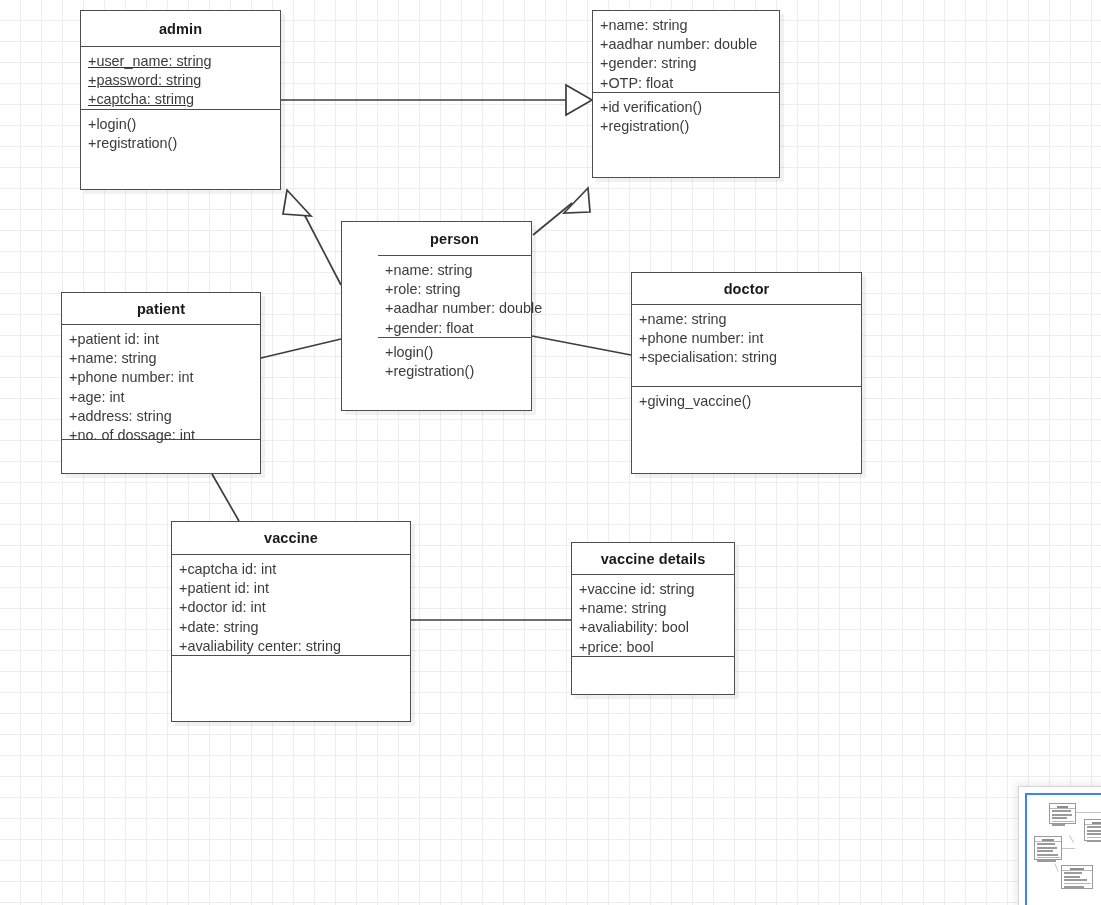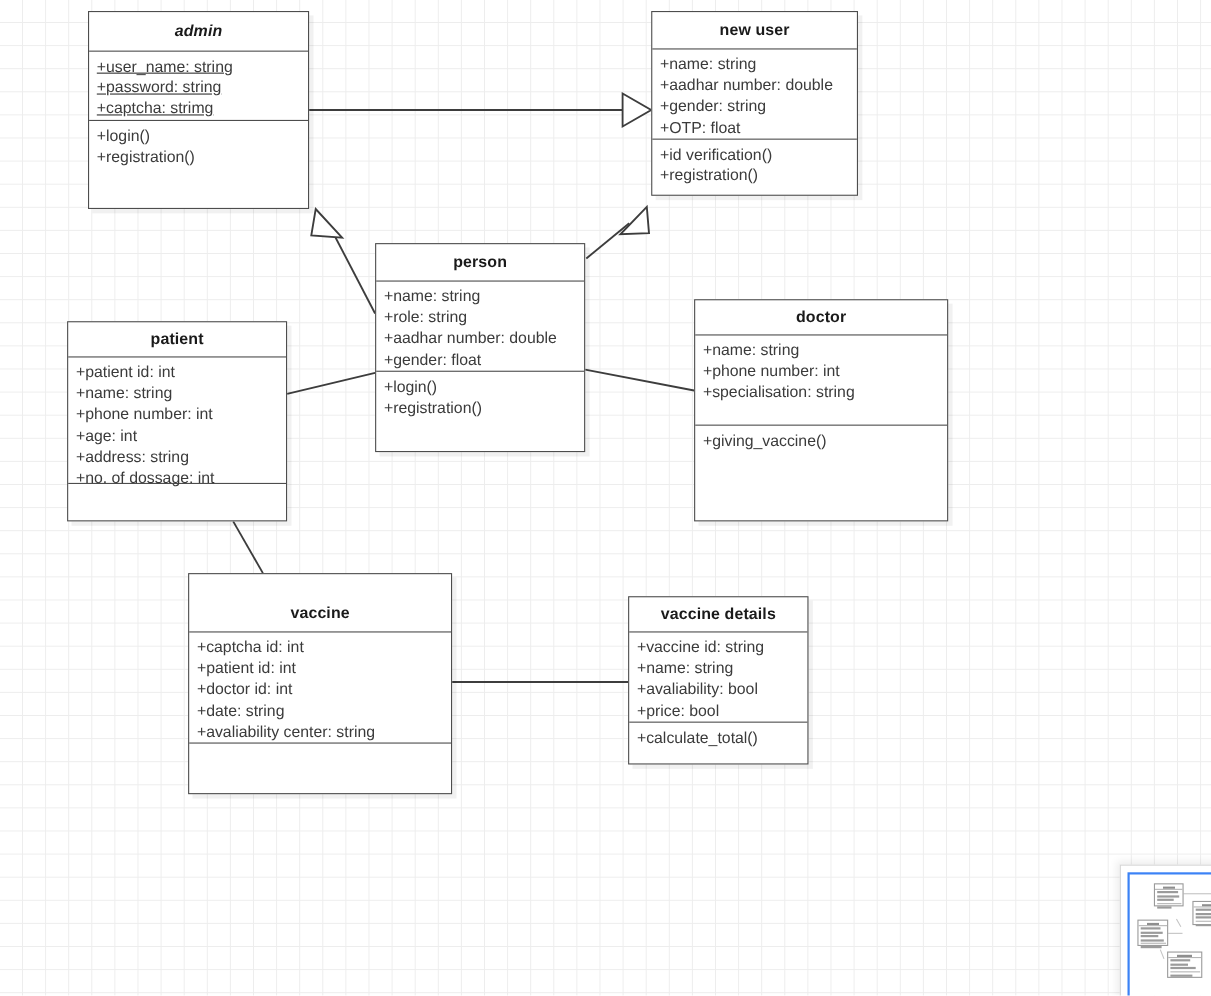--- a/index.html
+++ b/index.html
@@ -151,47 +151,46 @@
     <line x1="261" y1="358" x2="341" y2="339" stroke="#3d3d3d" stroke-width="1.7"></line>
 
     <line x1="532" y1="336" x2="631" y2="355" stroke="#3d3d3d" stroke-width="1.7"></line>
 
     <line x1="212" y1="474" x2="239" y2="521" stroke="#3d3d3d" stroke-width="1.7"></line>
 
     <line x1="411" y1="620" x2="571" y2="620" stroke="#3d3d3d" stroke-width="1.7"></line>
   </svg>
 
   <div class="umlclass" id="cls-admin" style="left: 80px; top: 10px; width: 201px; height: 180px;">
-    <div class="uml-title" style="height: 36px; font-style: italic;">admin</div>
+    <div class="uml-title" style="height: 36px;">admin</div>
     <div class="uml-attrs" style="height: 63px; text-decoration: underline;">
       <div class="uml-line">+user_name: string</div>
       <div class="uml-line">+password: string</div>
       <div class="uml-line">+captcha: strimg</div>
     </div>
     <div class="uml-ops">
       <div class="uml-line">+login()</div>
       <div class="uml-line">+registration()</div>
     </div>
   </div>
 
   <div class="umlclass" id="cls-new-user" style="left: 592px; top: 10px; width: 188px; height: 168px;">
-    <div class="uml-title" style="height: 34px;">new user</div>
     <div class="uml-attrs" style="height: 82px;">
       <div class="uml-line">+name: string</div>
       <div class="uml-line">+aadhar number: double</div>
       <div class="uml-line">+gender: string</div>
       <div class="uml-line">+OTP: float</div>
     </div>
     <div class="uml-ops">
       <div class="uml-line">+id verification()</div>
       <div class="uml-line">+registration()</div>
     </div>
   </div>
 
-  <div class="umlclass" id="cls-person" style="left: 341px; top: 221px; width: 191px; height: 190px;">
+  <div class="umlclass" id="cls-person" style="left: 341px; top: 221px; width: 191px; height: 190px; padding-left: 36px;">
     <div class="uml-title" style="height: 34px;">person</div>
     <div class="uml-attrs" style="height: 82px;">
       <div class="uml-line">+name: string</div>
       <div class="uml-line">+role: string</div>
       <div class="uml-line">+aadhar number: double</div>
       <div class="uml-line">+gender: float</div>
     </div>
     <div class="uml-ops">
       <div class="uml-line">+login()</div>
       <div class="uml-line">+registration()</div>
@@ -216,40 +215,37 @@
       <div class="uml-line">+name: string</div>
       <div class="uml-line">+phone number: int</div>
       <div class="uml-line">+specialisation: string</div>
     </div>
     <div class="uml-ops">
       <div class="uml-line">+giving_vaccine()</div>
     </div>
   </div>
 
   <div class="umlclass" id="cls-vaccine" style="left: 171px; top: 521px; width: 240px; height: 201px;">
-    <div class="uml-title" style="height: 33px; margin-top: 20px;">vaccine</div>
+    <div class="uml-title" style="height: 33px;">vaccine</div>
     <div class="uml-attrs" style="height: 101px;">
       <div class="uml-line">+captcha id: int</div>
       <div class="uml-line">+patient id: int</div>
       <div class="uml-line">+doctor id: int</div>
       <div class="uml-line">+date: string</div>
       <div class="uml-line">+avaliability center: string</div>
     </div>
   </div>
 
   <div class="umlclass" id="cls-vaccine-details" style="left: 571px; top: 542px; width: 164px; height: 153px;">
     <div class="uml-title" style="height: 32px; text-align: right;">vaccine details</div>
     <div class="uml-attrs" style="height: 82px;">
       <div class="uml-line">+vaccine id: string</div>
       <div class="uml-line">+name: string</div>
       <div class="uml-line">+avaliability: bool</div>
       <div class="uml-line">+price: bool</div>
-    </div>
-    <div class="uml-ops">
-      <div class="uml-line">+calculate_total()</div>
     </div>
   </div>
 
   <div id="minimap">
     <div id="minimap-viewport">
 
       <div class="mini-link" style="left:48px; top:17px; width:58px; height:1px;"></div>
       <div class="mini-link" style="left:34px; top:53px; width:14px; height:1px;"></div>
       <div class="mini-link" style="left:44px; top:40px; width:1px; height:8px; transform:rotate(-30deg);"></div>
 

